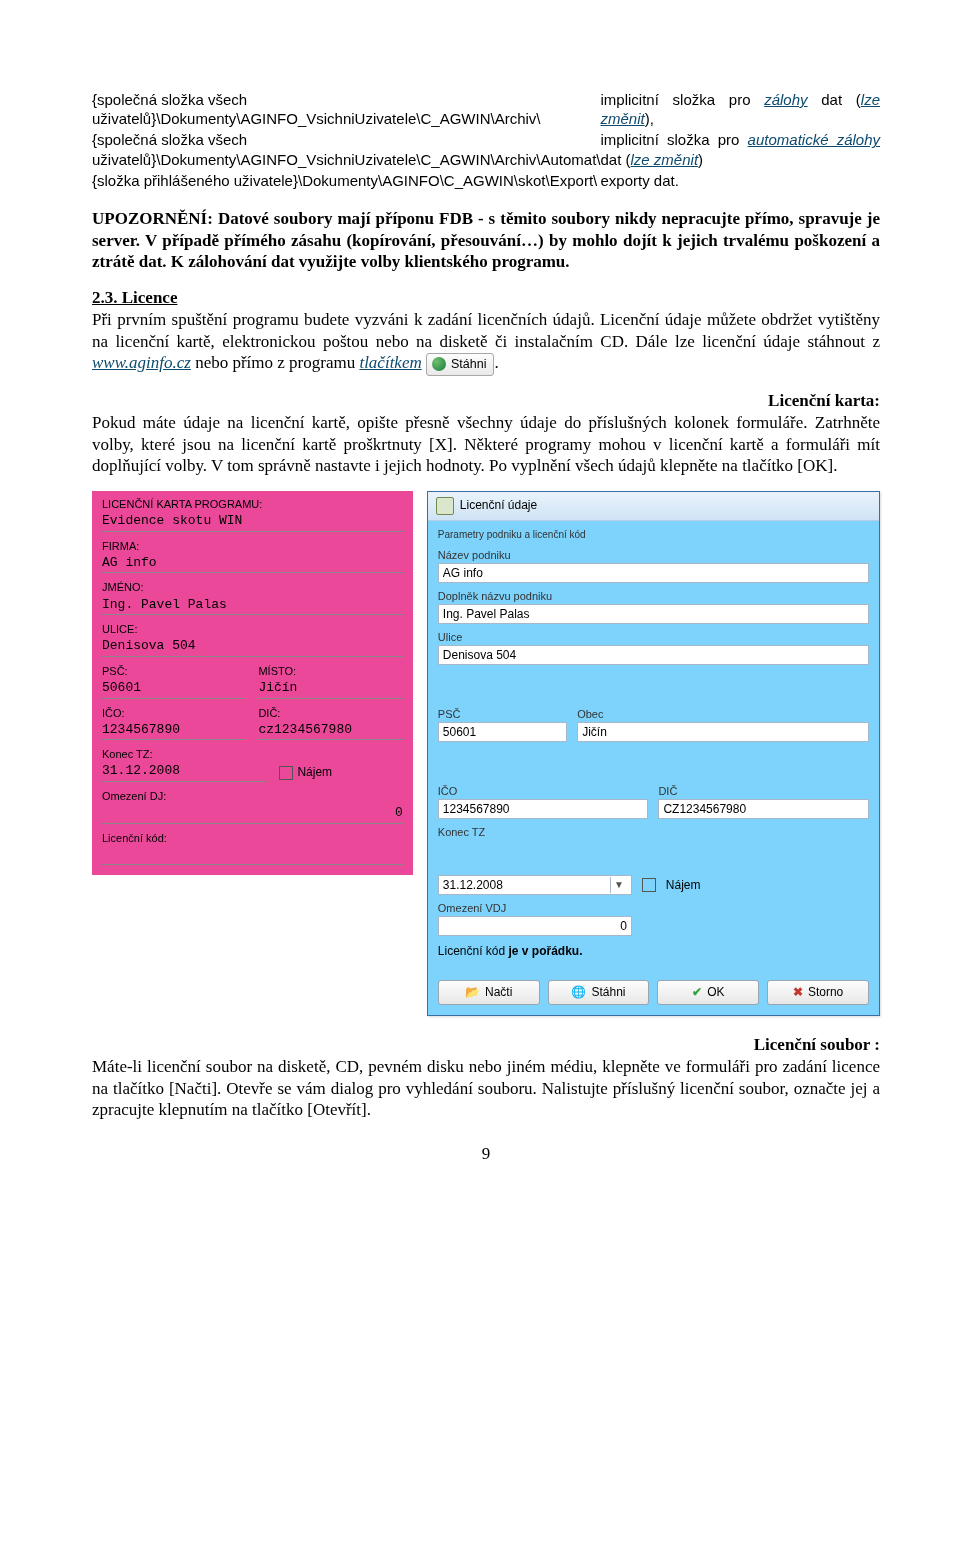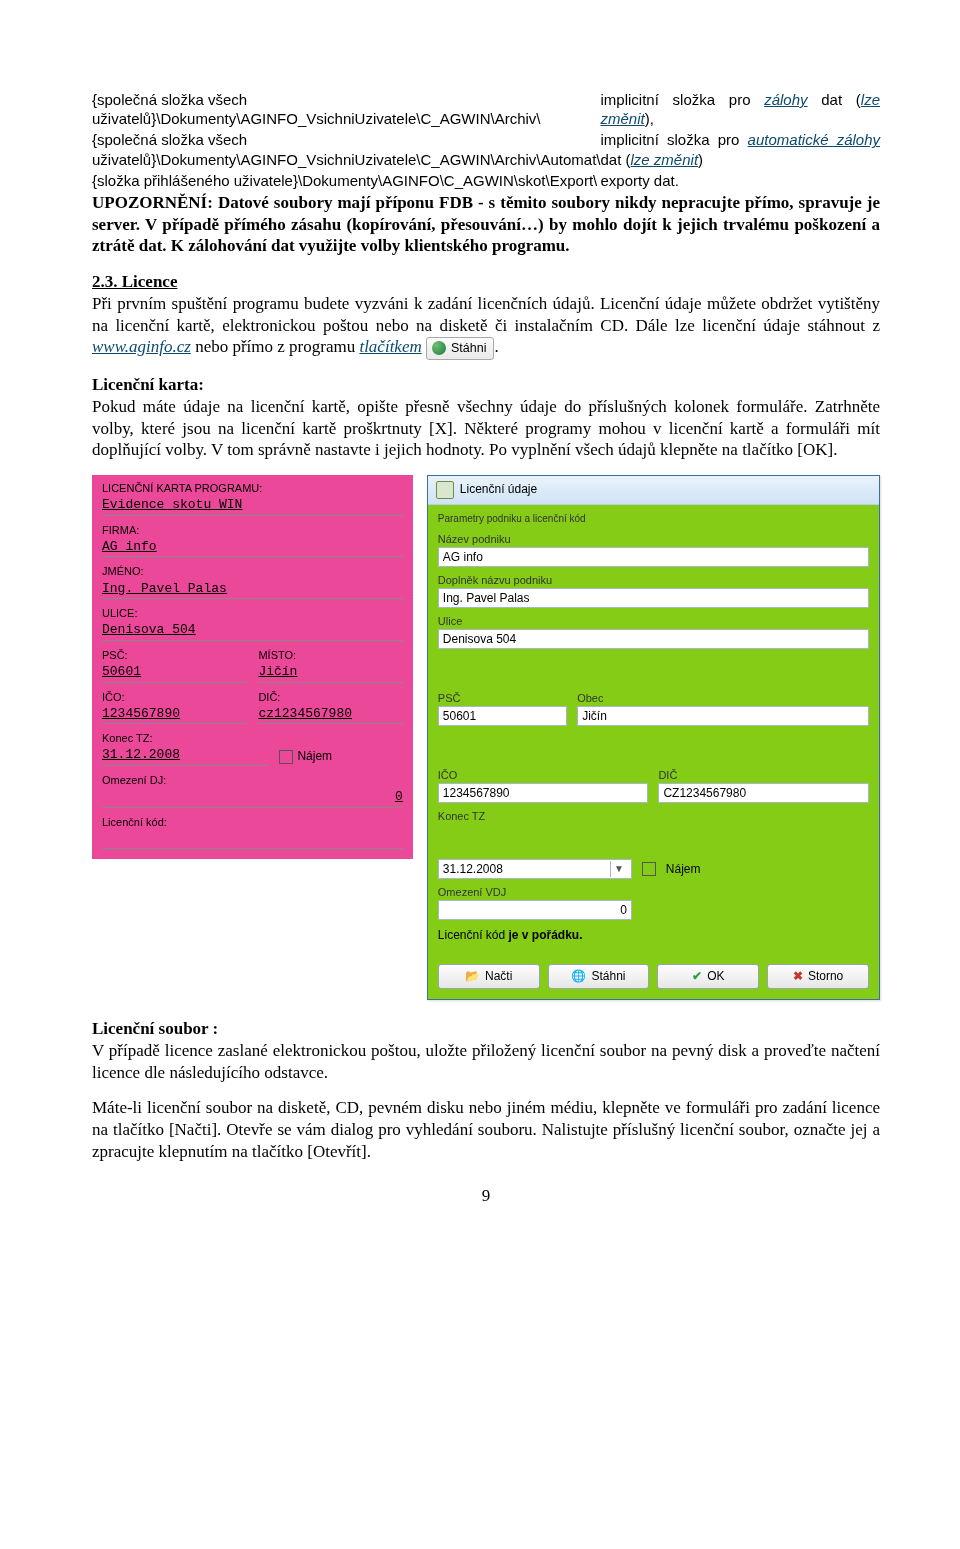--- a/index.html
+++ b/index.html
@@ -24,21 +24,21 @@
   }
   table.paths td {
     vertical-align: top;
     padding: 0 0 2px 0;
   }
   table.paths td.l { width: 58%; }
   table.paths td.r { width: 42%; text-align: justify; }
   .ff { font-family: Arial, Helvetica, sans-serif; font-size: 15px; }
   a { color: #0c4a6e; text-decoration: underline; font-style: italic; }
   .para { margin: 0 0 14px 0; text-align: justify; }
-  .tight { margin: 0; }
+  .tight { margin: 0; text-align: right; }
   .sec-head { text-decoration: underline; font-weight: bold; }
   .bold { font-weight: bold; }
   .img-row {
     display: flex;
     gap: 14px;
     margin: 4px 0 18px 0;
     align-items: flex-start;
   }
   .license-card {
     width: 340px;
@@ -49,36 +49,35 @@
     color: #000;
     box-sizing: border-box;
   }
   .license-card .lbl { font-size: 11px; margin: 7px 0 1px 0; }
   .license-card .val {
     border-bottom: 1px solid #888;
     font-family: "Courier New", monospace;
     font-size: 13px;
     padding: 1px 0;
     min-height: 16px;
-    text-decoration: underline;
   }
   .license-card .row { display: flex; gap: 12px; }
   .license-card .row > div { flex: 1; }
   .cbx {
     display: inline-block;
     width: 12px; height: 12px;
     border: 1px solid #555;
     vertical-align: middle;
     margin-right: 4px;
   }
 
   .dialog {
     width: 482px;
     border: 1px solid #3b6ea5;
-    background: #84cc16;
+    background: #7dd3fc;
     font-family: "Segoe UI", Tahoma, Arial, sans-serif;
     font-size: 12px;
     color: #000;
     box-sizing: border-box;
     box-shadow: 1px 1px 2px rgba(0,0,0,0.15);
   }
   .dlg-title {
     background: linear-gradient(#eaf3fb, #cfe3f5);
     padding: 5px 8px;
     display: flex;
@@ -183,21 +182,21 @@
     </tr>
     <tr>
       <td class="l ff">{složka přihlášeného uživatele}\Dokumenty\AGINFO\C_AGWIN\skot\Export\</td>
       <td class="r ff">
         <span>exporty dat.</span>
       </td>
     </tr>
   </tbody>
     </table>
 
-  <p class="para" style="">
+  <p class="para" style="margin-top:16px">
     <span class="bold">UPOZORNĚNÍ:</span><span class="bold"> Datové soubory mají příponu FDB - s těmito soubory nikdy nepracujte přímo, spravuje je server. V případě přímého zásahu (kopírování, přesouvání…) by mohlo dojít k jejich trvalému poškození a ztrátě dat. K zálohování dat využijte volby klientského programu.</span>
   </p>
 
   <p class="para">
     <span class="sec-head">2.3. Licence</span><br>
     <span>Při prvním spuštění programu budete vyzváni k zadání licenčních údajů. Licenční údaje můžete obdržet vytištěny na licenční kartě, elektronickou poštou nebo na disketě či instalačním CD. Dále lze licenční údaje stáhnout z </span><a href="#">www.aginfo.cz</a><span> nebo přímo z programu </span><a href="#">tlačítkem</a>
     <span class="btn-inline">
       <span class="globe"></span>
       <span>Stáhni</span>
     </span><span>.</span>
@@ -320,17 +319,16 @@
           <div class="dlg-btn">
             <span class="glyph g-x">✖</span>
             <span>Storno</span>
           </div>
         </div>
       </div>
     </div>
   </div>
 
   <p class="tight"><span class="bold">Licenční soubor :</span></p>
-  <p class="para">V případě licence zaslané elektronickou poštou, uložte přiložený licenční soubor na pevný disk a proveďte načtení licence dle následujícího odstavce.</p>
   <p class="para">Máte-li licenční soubor na disketě, CD, pevném disku nebo jiném médiu, klepněte ve formuláři pro zadání licence na tlačítko [Načti]. Otevře se vám dialog pro vyhledání souboru. Nalistujte příslušný licenční soubor, označte jej a zpracujte klepnutím na tlačítko [Otevřít].</p>
 
   <div class="page-num">9</div>
 </div>
 
 </body></html>

